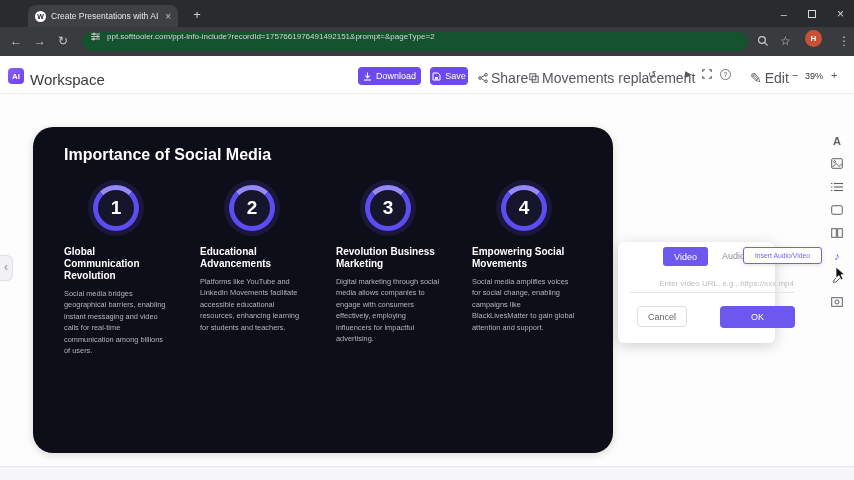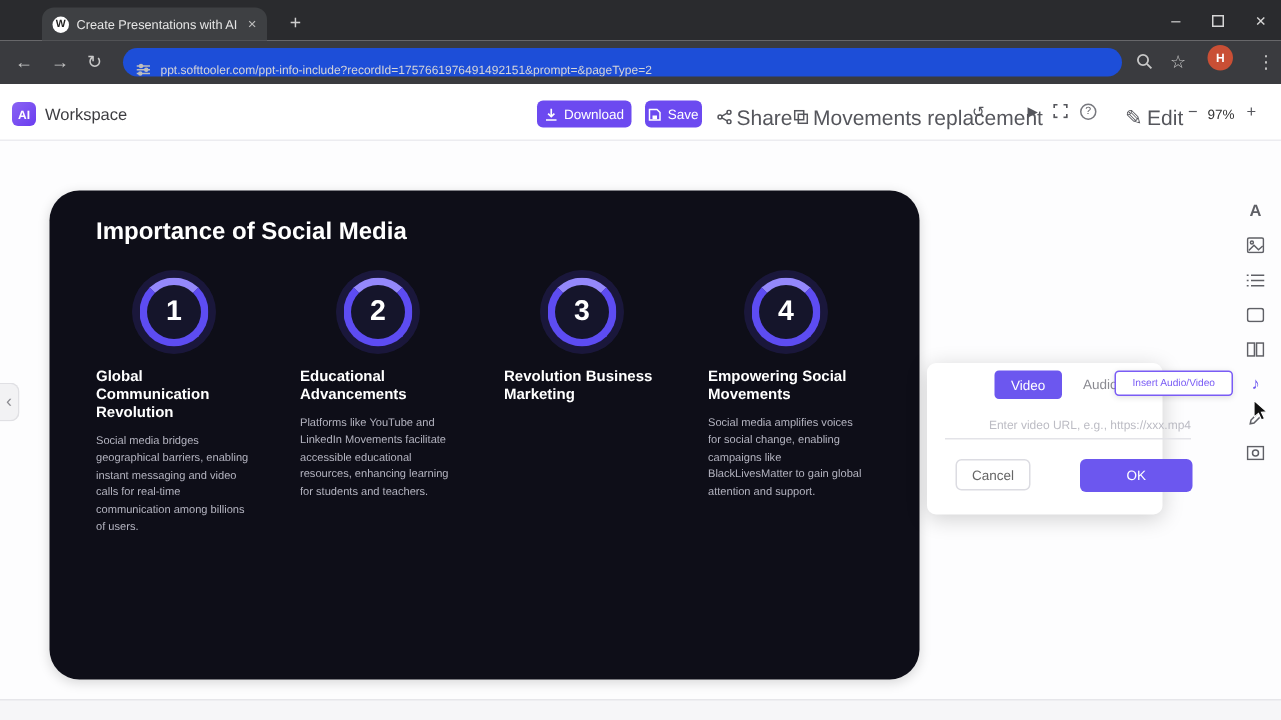--- a/index.html
+++ b/index.html
@@ -14,32 +14,32 @@
                  font-weight:bold; display:flex; align-items:center; justify-content:center; flex:none; }
   .tab-title { color:#e6e6e6; font-size:8.5px; white-space:nowrap; overflow:hidden; flex:1; }
   .tab-close { color:#bdbdbd; font-size:10px; flex:none; }
   .newtab { position:absolute; left:188px; top:6px; width:18px; height:18px; color:#cfcfcf; font-size:13px;
             text-align:center; line-height:17px; }
   .win-controls { position:absolute; right:10px; top:0; height:27px; display:flex; gap:21px; align-items:center; color:#d6d6d6; }
   .win-min { font-size:11px; } .win-max { width:8px; height:8px; border:1px solid #d6d6d6; } .win-close { font-size:12px; }
 
   .navbar { position:absolute; left:0; top:27px; width:854px; height:29px; background:#3a3b3f; }
   .nav-icon { position:absolute; color:#c8c8c8; font-size:12px; top:7px; }
-  .urlbar { position:absolute; left:82px; top:5px; width:666px; height:19px; background:#1d4ed8; border-radius:10px;
-            display:flex; align-items:flex-end; padding:0 9px; gap:7px; }
+  .urlbar { position:absolute; left:82px; top:5px; width:666px; height:19px; background:#14532d; border-radius:10px;
+            display:flex; align-items:flex-start; padding:0 9px; gap:7px; }
   .url-text { color:#d4d4d8; font-size:8px; white-space:nowrap; overflow:hidden; }
   .avatar { position:absolute; left:805px; top:3px; width:17px; height:17px; border-radius:50%; background:#c94f35;
             color:#fff; font-size:8px; font-weight:bold; display:flex; align-items:center; justify-content:center; }
 
   
   .appbar { position:absolute; left:0; top:56px; width:854px; height:38px; background:#fff; border-bottom:1px solid #ececf0; }
   .logo { position:absolute; left:8px; top:12px; width:16px; height:16px; border-radius:4px;
           background:linear-gradient(135deg,#8a63f3,#6a3df0); color:#fff; font-size:8px; font-weight:bold;
           display:flex; align-items:center; justify-content:center; }
-  .workspace { position:absolute; left:30px; top:15px; font-size:11px; color:#3c3c40; }
+  .workspace { position:absolute; left:30px; top:15px; font-size:15px; color:#3c3c40; }
   .btn { position:absolute; top:11px; height:18px; border-radius:4px; display:flex; align-items:center;
          justify-content:center; gap:4px; font-size:9px; border:none; }
   .btn-primary { background:#6c4af0; color:#fff; }
   .tool-group { position:absolute; top:14px; display:flex; align-items:center; gap:3px; font-size:14px; color:#55565c; }
   .tb-icon { position:absolute; top:13px; color:#55565c; font-size:10px; }
   .help-circle { width:11px; height:11px; border:1px solid #77787e; border-radius:50%; font-size:7px; color:#55565c;
                  display:flex; align-items:center; justify-content:center; }
   .zoom-val { position:absolute; top:15px; font-size:9px; color:#333; }
 
   
@@ -202,21 +202,21 @@
     <span class="tb-icon" style="left:720px;">
       <span class="help-circle">?</span>
     </span>
 
     <div class="tool-group" style="left:750px;">
       <span>✎</span>
       <span>Edit</span>
     </div>
 
     <span class="tb-icon" style="left:792px; font-size:11px;">−</span>
-    <span class="zoom-val" style="left:805px;">97%</span>
+    <span class="zoom-val" style="left:805px;">39%</span>
     <span class="tb-icon" style="left:831px; font-size:11px;">+</span>
   </div>
 
   <div class="canvas">
     <div class="slide">
       <div class="slide-title">Importance of Social Media</div>
 
       <div class="col col1">
         <div class="circle">
           <span class="circle-num">1</span>
@@ -231,20 +231,21 @@
         </div>
         <div class="col-heading">Educational Advancements</div>
         <div class="col-body">Platforms like YouTube and LinkedIn Movements facilitate accessible educational resources, enhancing learning for students and teachers.</div>
       </div>
 
       <div class="col col3">
         <div class="circle">
           <span class="circle-num">3</span>
         </div>
         <div class="col-heading">Revolution Business Marketing</div>
+        <div class="col-body">Digital marketing through social media allows companies to engage with consumers effectively, employing influencers for impactful advertising.</div>
       </div>
 
       <div class="col col4">
         <div class="circle">
           <span class="circle-num">4</span>
         </div>
         <div class="col-heading">Empowering Social Movements</div>
         <div class="col-body">Social media amplifies voices for social change, enabling campaigns like BlackLivesMatter to gain global attention and support.</div>
       </div>
     </div>

